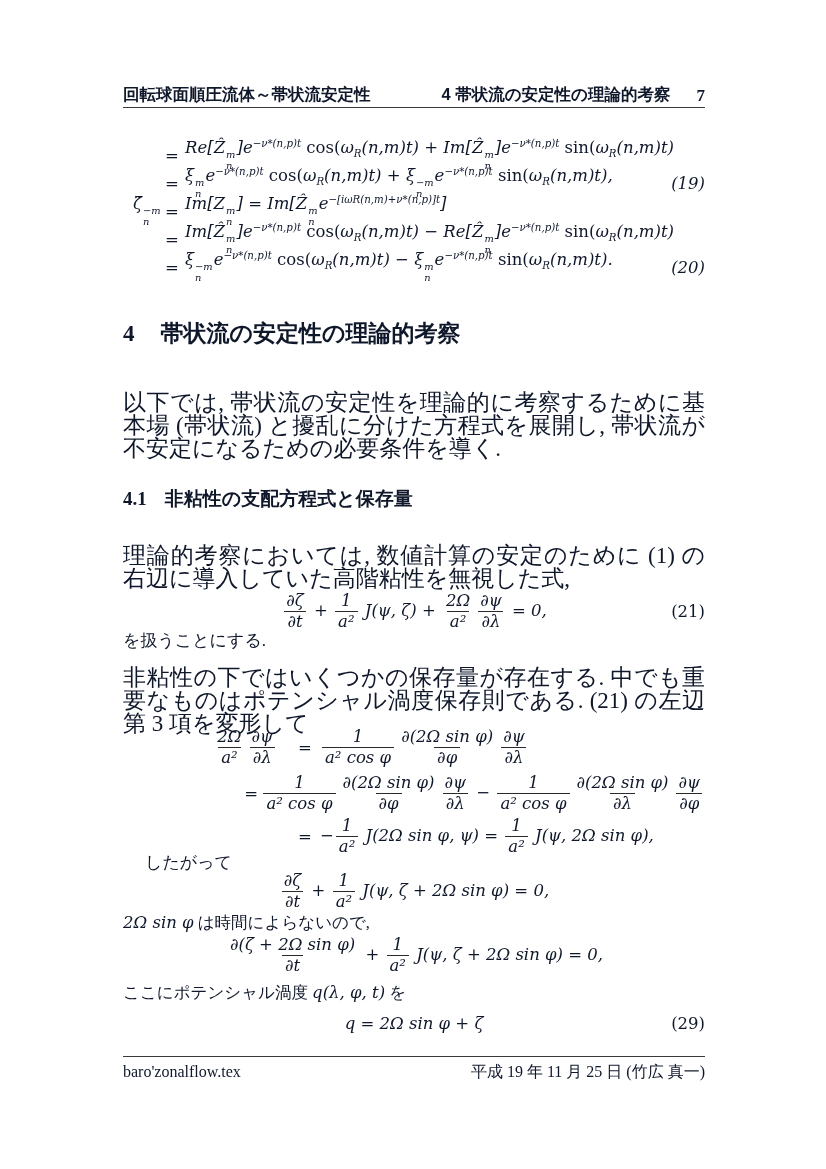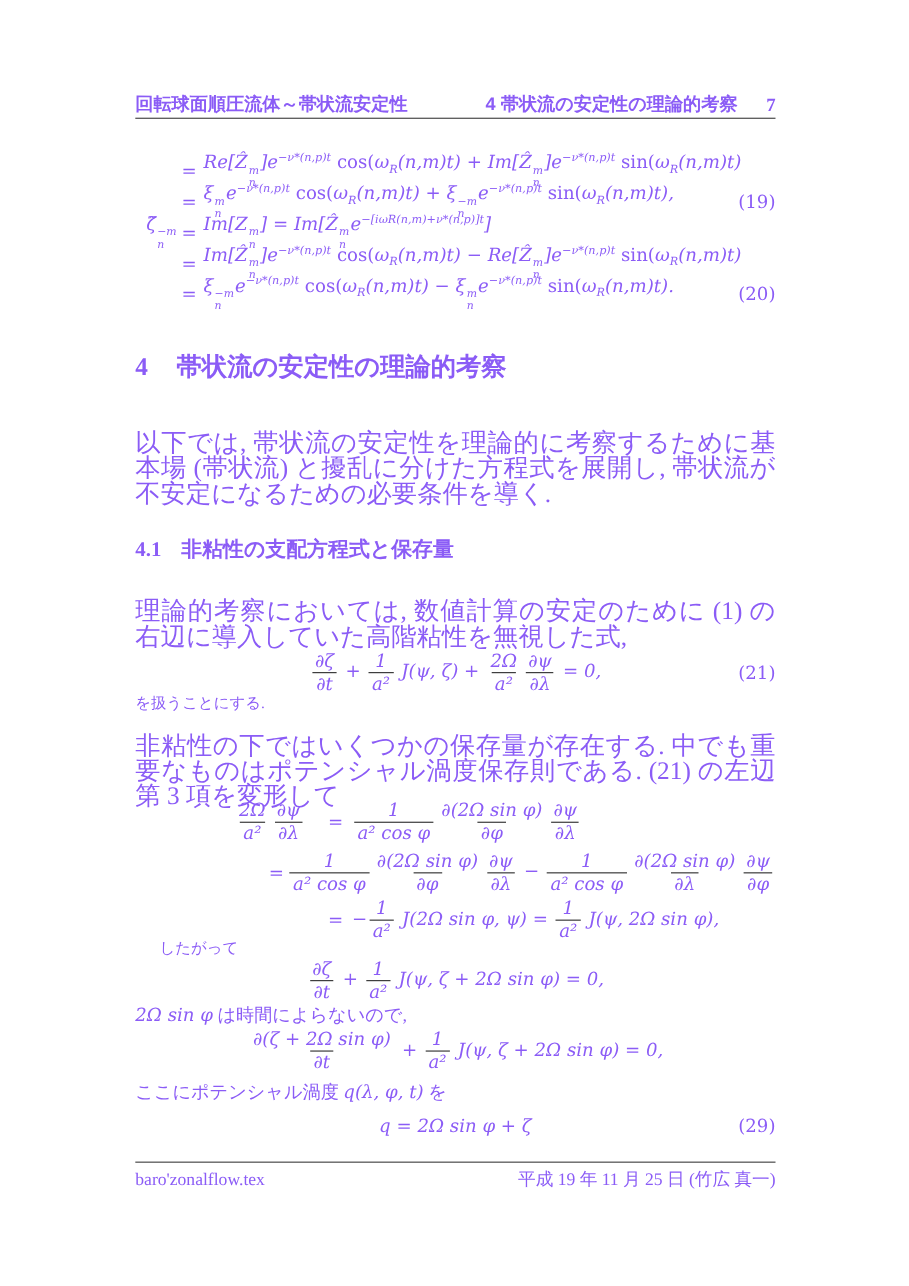--- a/index.html
+++ b/index.html
@@ -1,52 +1,52 @@
 <!DOCTYPE html>
 <html><head>
 <meta charset="utf-8">
 <style>
   html,body{margin:0;padding:0;background:#ffffff;}
-  .page{position:relative;width:711px;height:1169px;background:#fff;color:#8b5cf6;
+  .page{position:relative;width:711px;height:1169px;background:#fff;color:#0f172a;
         font-family:"Liberation Serif","DejaVu Serif",serif;overflow:hidden;}
   .abs{position:absolute;left:123px;width:582px;}
   
   .hdr{display:flex;justify-content:space-between;align-items:baseline;
        font-family:"Liberation Sans",sans-serif;font-weight:bold;font-size:16.5px;}
   .hdr-right{display:inline-flex;align-items:flex-end;}
   .hdr-page{margin-left:26px;font-family:"Liberation Serif",serif;font-size:17px;}
   .rule{border-top:1.4px solid #3a3a3a;height:0;}
   .ftr{display:flex;justify-content:space-between;align-items:baseline;font-size:16px;}
   
   .sec{display:flex;align-items:baseline;font-weight:bold;}
   .sec-num{font-family:"Liberation Serif",serif;font-size:23px;}
   .sec-ttl{font-family:"Liberation Sans",sans-serif;font-size:23px;margin-left:26px;}
   .sub-num{font-family:"Liberation Serif",serif;font-size:19px;}
   .sub-ttl{font-family:"Liberation Sans",sans-serif;font-size:19px;margin-left:18px;}
   
   .para{font-size:23px;line-height:23px;text-align:justify;}
-  .jpline{font-size:14px;line-height:23px;white-space:pre;}
+  .jpline{font-size:17px;line-height:23px;white-space:pre;}
   
   .math{font-family:"DejaVu Serif",serif;font-style:italic;font-size:16.5px;}
   .math .rm{font-style:normal;}
   .math .jp{font-style:normal;font-family:"Liberation Serif",serif;}
   .math sup,.math sub{font-size:0.62em;line-height:0;}
   .ss{display:inline-flex;flex-direction:column;align-items:flex-start;
       font-size:0.6em;line-height:1.15;vertical-align:-0.5em;margin:0 1px 0 1px;}
   .frac{display:inline-flex;flex-direction:column;align-items:center;
         vertical-align:middle;margin:0 2px;line-height:1.2;}
   .frac .fn{padding:0 3px;}
   .frac .fd{padding:0 3px;border-top:1px solid #2a2a2a;}
   .eq-num{font-style:normal;font-family:"DejaVu Serif",serif;}
   
   .eb1-row{display:flex;align-items:center;height:28px;white-space:pre;}
   .eb1-lhs{display:inline-block;width:36px;padding-left:10px;box-sizing:border-box;white-space:pre;}
   .eb1-eq{display:inline-block;width:26px;text-align:center;font-style:normal;}
   .eb1-rhs{flex:0 0 auto;white-space:pre;}
-  .eb1-num{margin-left:auto;text-align:center;}
+  .eb1-num{margin-left:auto;text-align:center;font-style:italic;}
   
   .dv-row{display:flex;align-items:center;white-space:pre;}
   .dv-lhs{display:inline-flex;justify-content:flex-end;width:167px;padding-right:12px;box-sizing:border-box;}
   .dv-eq{display:inline-block;width:30px;text-align:center;font-style:normal;}
   .dv-rhs{flex:0 0 auto;}
   
   .disp{display:flex;justify-content:center;align-items:center;white-space:pre;}
   .disp .dnum{position:absolute;right:0;font-style:normal;}
 </style>
 </head>

